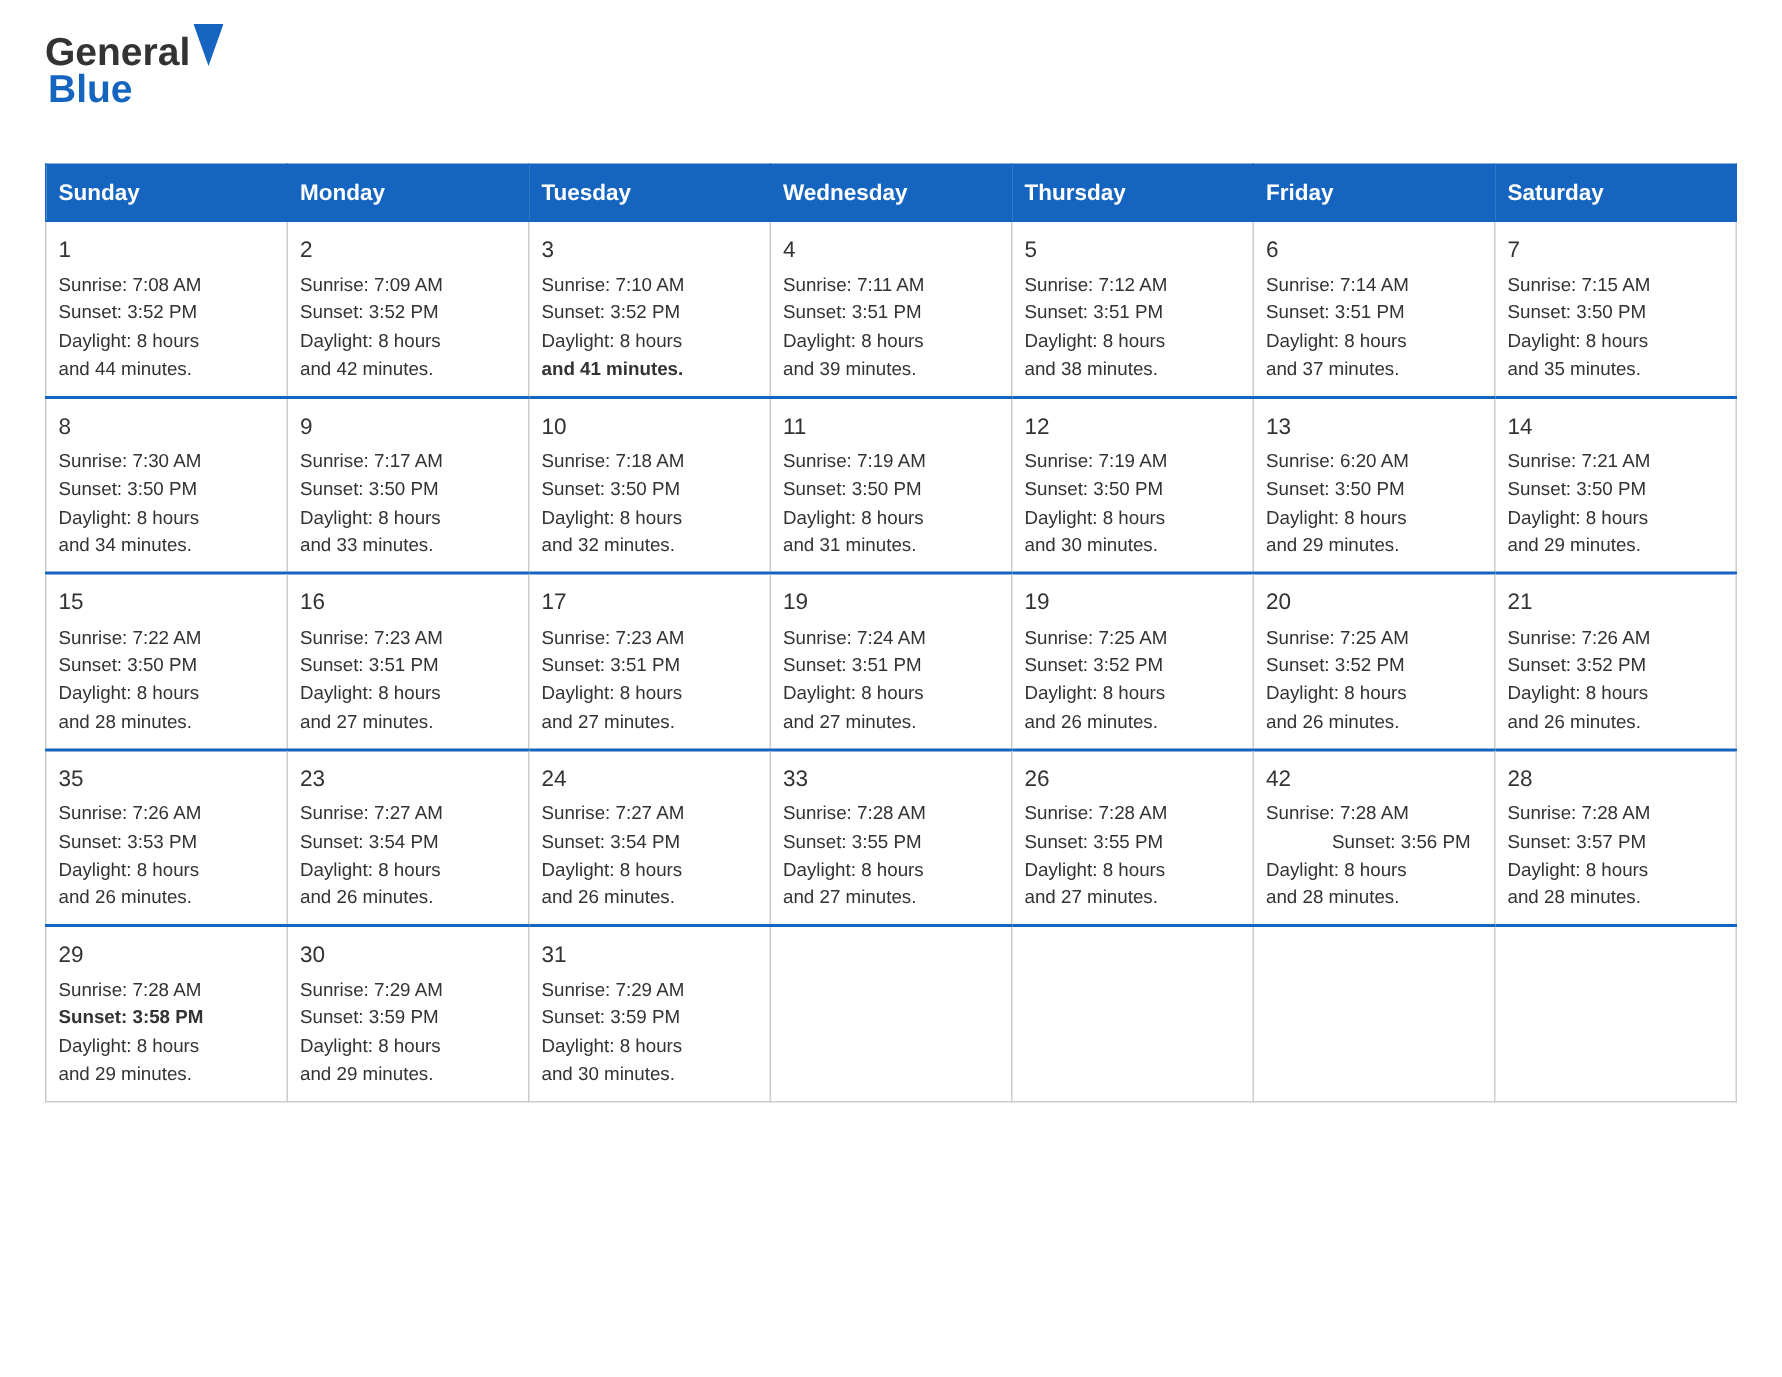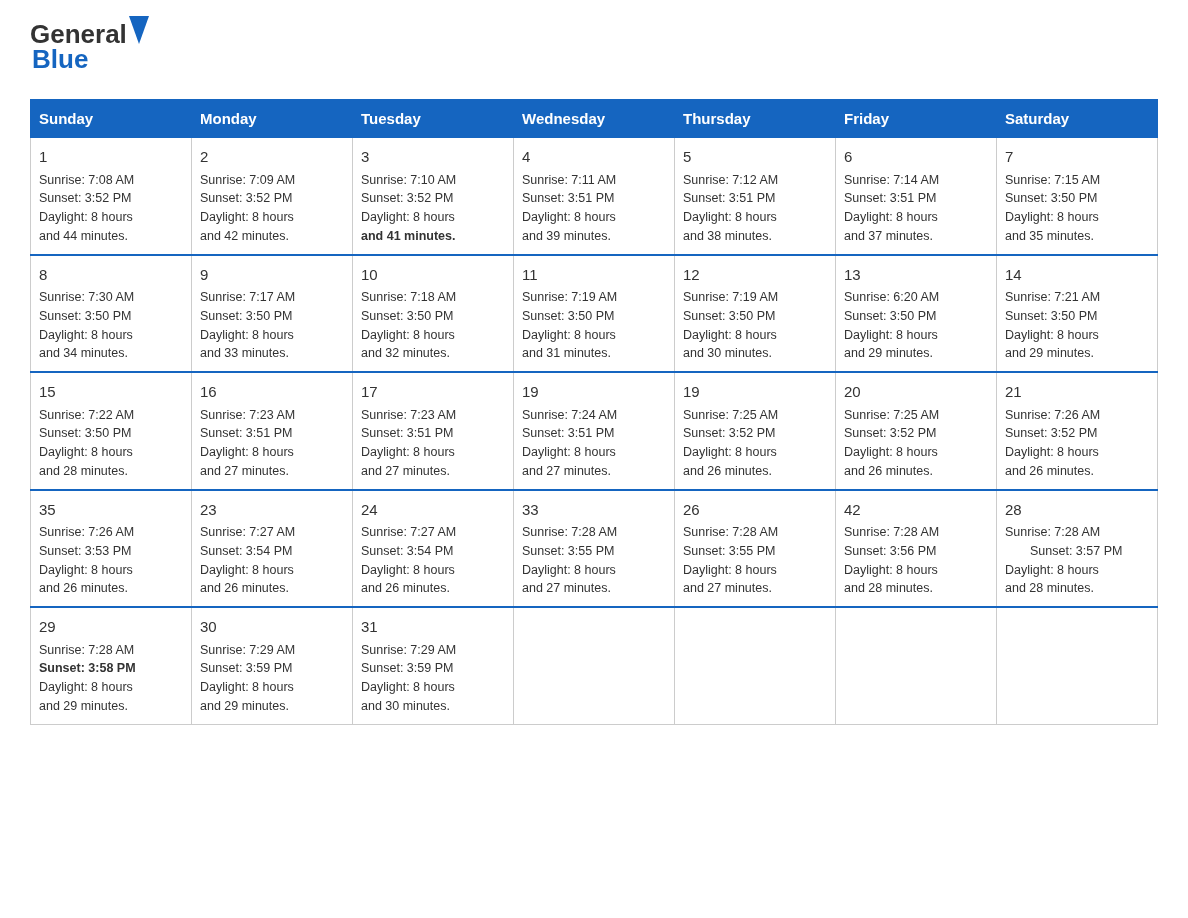--- a/index.html
+++ b/index.html
@@ -7,21 +7,21 @@
       font-family: Arial, sans-serif;
       background: #fff;
       padding: 20px 30px;
       width: 1188px;
       min-height: 918px;
     }
     .header {
       display: flex;
       justify-content: space-between;
       align-items: flex-end;
-      margin-bottom: 26px;
+      margin-bottom: 36px;
     }
     .logo {
       display: flex;
       align-items: center;
       gap: 4px;
     }
     .title-block {
       text-align: right;
     }
     .month-title {
@@ -289,28 +289,28 @@
         <td>
           <span class="day-num">26</span>
           <span style="display: block;">Sunrise: 7:28 AM</span>
           <span style="display: block;">Sunset: 3:55 PM</span>
           <span style="display: block;">Daylight: 8 hours</span>
           <span style="display: block;">and 27 minutes.</span>
         </td>
         <td>
           <span class="day-num">42</span>
           <span style="display: block;">Sunrise: 7:28 AM</span>
-          <span style="display: block;">Sunset: 3:56 PM</span>
+          <span style="display: block; margin-left: 44px;">Sunset: 3:56 PM</span>
           <span style="display: block;">Daylight: 8 hours</span>
           <span style="display: block;">and 28 minutes.</span>
         </td>
         <td>
           <span class="day-num">28</span>
           <span style="display: block;">Sunrise: 7:28 AM</span>
-          <span style="display: block; margin-left: 25px;">Sunset: 3:57 PM</span>
+          <span style="display: block;">Sunset: 3:57 PM</span>
           <span style="display: block;">Daylight: 8 hours</span>
           <span style="display: block;">and 28 minutes.</span>
         </td>
       </tr>
       <tr>
         <td>
           <span class="day-num">29</span>
           <span style="display: block;">Sunrise: 7:28 AM</span>
           <span style="display: block; font-weight: bold;">Sunset: 3:58 PM</span>
           <span style="display: block;">Daylight: 8 hours</span>

